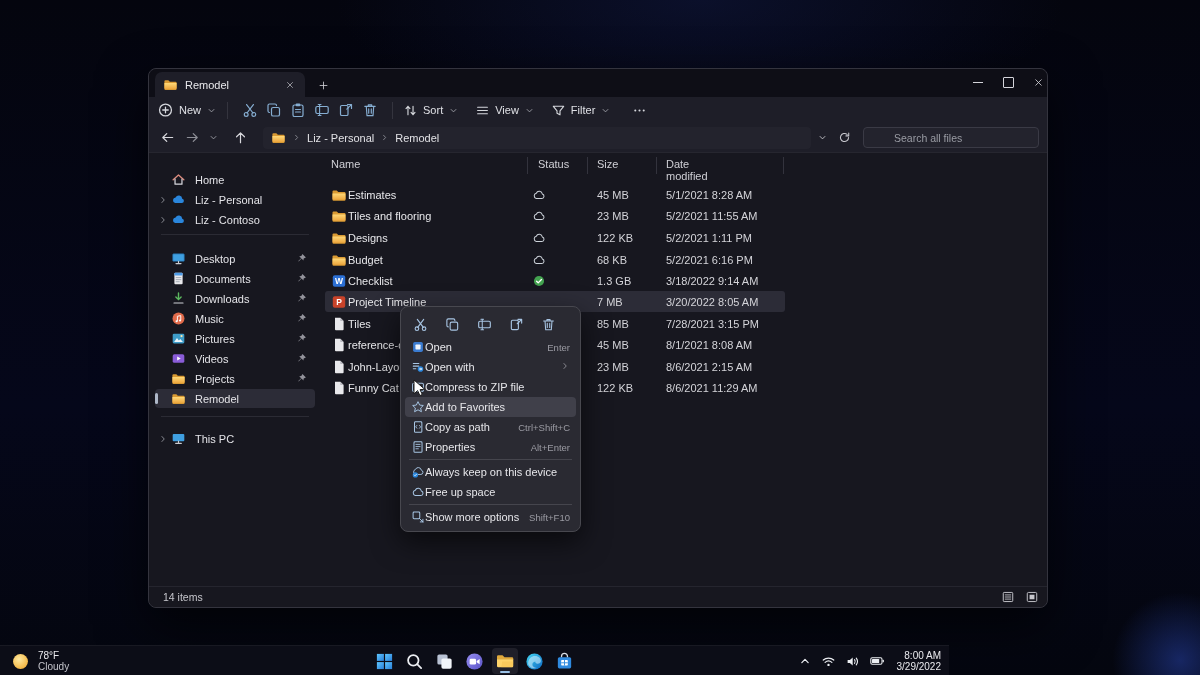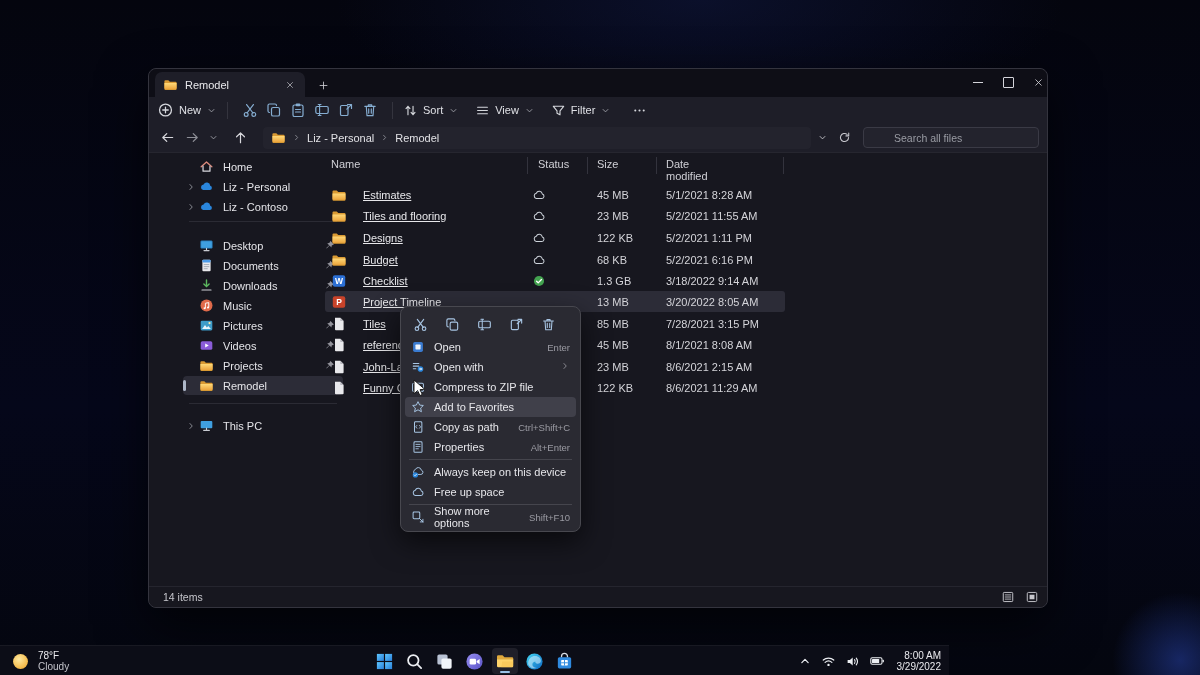--- a/index.html
+++ b/index.html
@@ -40,51 +40,51 @@
     display:flex;align-items:center;padding:0 8px;box-sizing:border-box;gap:6px;font-size:11px;color:#e2e2e6;}
   .crumb-sep{color:#9fa1a9;display:flex;align-items:center;}
   .addr-extra{display:flex;align-items:center;margin-left:6px;color:#c9c9cf;gap:10px;}
   .searchbox{margin-left:12px;width:176px;height:21px;background:#23232d;border:1px solid #3a3a45;border-radius:4px;
     display:flex;align-items:center;padding:0 22px;gap:6px;box-sizing:border-box;}
   .searchbox input{background:transparent;border:none;outline:none;color:#d5d5da;font-size:10.5px;width:130px;
     font-family:"Liberation Sans",sans-serif;}
   .searchbox input::placeholder{color:#9a9ca4;}
 
   
-  .sidebar{position:absolute;left:0;top:85px;width:172px;bottom:21px;margin-left:28px;}
+  .sidebar{position:absolute;left:0;top:98px;width:172px;bottom:21px;}
   .side-item{position:absolute;left:6px;width:160px;height:19px;border-radius:4px;display:flex;align-items:center;font-size:11px;color:#e4e4e8;}
   .side-item .sch{width:16px;display:flex;justify-content:center;color:#9fa1a9;}
   .side-item .si{width:15px;height:15px;margin-right:9px;}
   .side-item .pin{margin-left:auto;margin-right:8px;width:11px;height:11px;opacity:.85;}
   .side-item.sel{background:#2c2c37;}
   .side-item.sel::before{content:"";position:absolute;left:0;top:4px;width:3px;height:11px;border-radius:2px;background:#aeb8c8;}
   .side-div{position:absolute;left:12px;width:148px;height:1px;background:#2b2b34;}
 
   
   .cols{position:absolute;left:176px;top:88px;height:18px;font-size:11px;color:#cfcfd5;}
   .colname{position:absolute;top:1px;}
   .colsep{position:absolute;top:0;width:1px;height:17px;background:#33333d;}
   .frow{position:absolute;left:176px;width:460px;height:21px;border-radius:3px;display:flex;align-items:center;font-size:11px;}
   .frow.sel{background:#2c2c37;}
   .frow .fic{width:16px;height:16px;margin-left:6px;}
-  .frow .fname{margin-left:16px;color:#e7e7ea;white-space:nowrap;overflow:hidden;width:165px;text-decoration:underline;}
+  .frow .fname{margin-left:1px;color:#e7e7ea;white-space:nowrap;overflow:hidden;width:165px;}
   .frow .fstat{position:absolute;left:206px;width:16px;height:16px;display:flex;align-items:center;justify-content:center;}
   .frow .fsize{position:absolute;left:272px;color:#d4d4d9;}
   .frow .fdate{position:absolute;left:341px;color:#d4d4d9;white-space:nowrap;}
 
   .statusbar{position:absolute;left:0;bottom:0;width:100%;height:21px;border-top:1px solid #25252e;border-radius:0 0 8px 8px;
     display:flex;align-items:center;font-size:10.5px;color:#c6c6cc;padding:0 8px;box-sizing:border-box;background:#17171f;}
   .sb-views{margin-left:auto;display:flex;gap:10px;align-items:center;color:#c6c6cc;}
 
   
   .cmenu{position:absolute;left:400px;top:306px;width:181px;background:#2a2a32;border:1px solid #48484f;border-radius:8px;
     box-shadow:0 10px 28px rgba(0,0,0,.6);padding:4px;box-sizing:border-box;z-index:40;}
   .cm-iconrow{height:26px;display:flex;align-items:center;justify-content:flex-start;gap:6px;padding:0 2px;}
   .cm-ib{width:26px;height:22px;display:flex;align-items:center;justify-content:center;color:#a7c4e2;border-radius:4px;}
-  .cm-item{height:20px;display:flex;align-items:center;border-radius:4px;padding:0 6px;font-size:11px;color:#e6e6ea;gap:9px;}
+  .cm-item{height:20px;display:flex;align-items:center;border-radius:4px;padding:0 6px;font-size:11px;color:#e6e6ea;}
   .cm-item.hl{background:#40404a;}
   .cm-item .mi{width:14px;height:14px;flex:0 0 auto;color:#a8c6e4;}
   .cm-item .sc{margin-left:auto;font-size:9.5px;color:#9b9ba3;}
   .cm-item .sub{margin-left:auto;color:#9b9ba3;}
   .cm-div{height:1px;background:#45454d;margin:2px 4px;}
 
   .cursor{position:absolute;left:411px;top:379px;z-index:60;}
 
   
   .taskbar{position:absolute;left:0;top:645px;width:949px;height:30px;background:rgba(12,14,24,.96);
@@ -736,21 +736,21 @@
           </svg>
         </span>
       <span class="fsize">1.3 GB</span>
       <span class="fdate">3/18/2022 9:14 AM</span>
     </div>
     <div class="frow sel" style="top:222px">
       <svg class="fic">
           <use href="#i-ppt"></use>
         </svg>
       <span class="fname">Project Timeline</span>
-      <span class="fsize">13 MB</span>
+      <span class="fsize">7 MB</span>
       <span class="fdate">3/20/2022 8:05 AM</span>
     </div>
     <div class="frow" style="top:244px">
       <svg class="fic">
           <use href="#i-file"></use>
         </svg>
       <span class="fname">Tiles</span>
       <span class="fsize">85 MB</span>
       <span class="fdate">7/28/2021 3:15 PM</span>
     </div>

